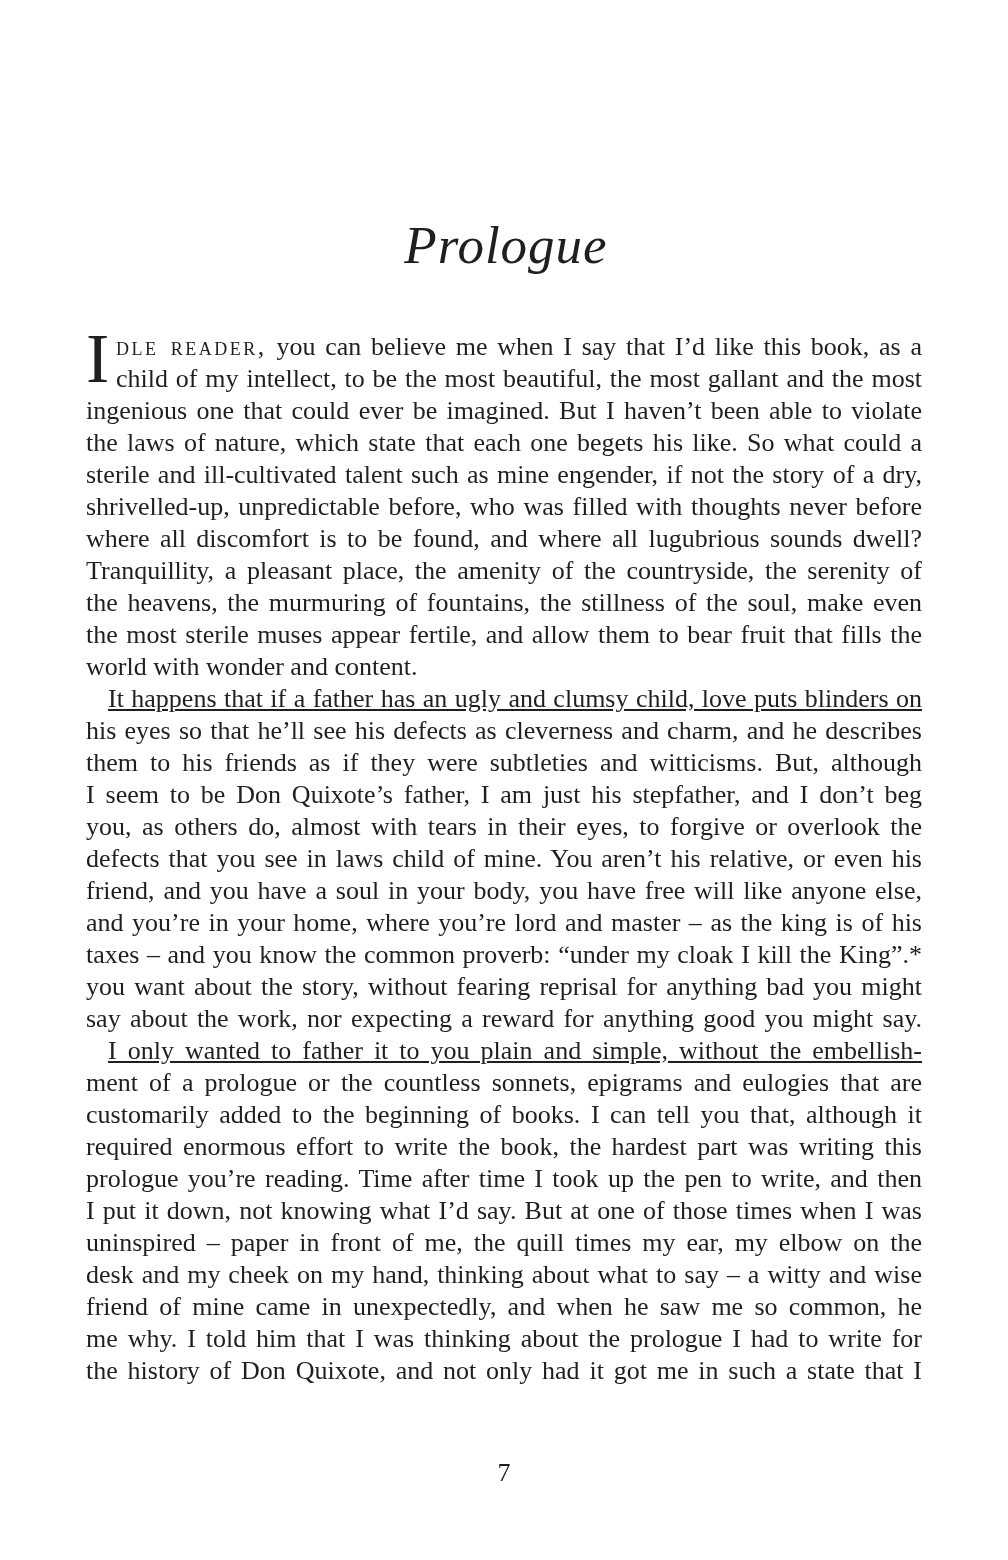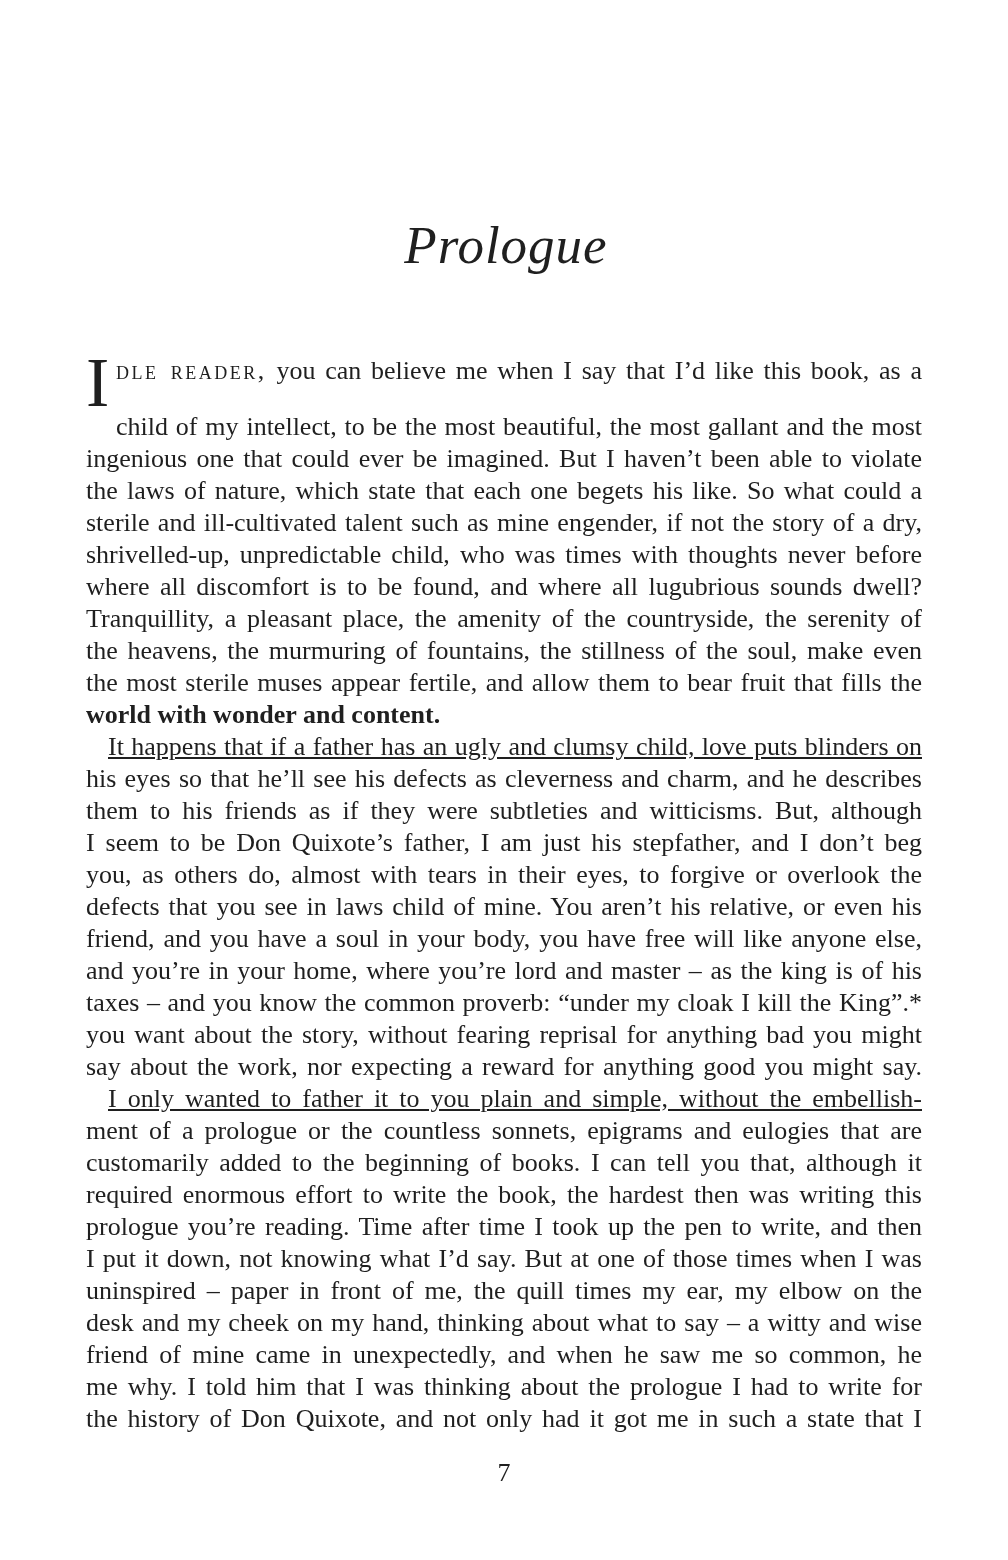--- a/index.html
+++ b/index.html
@@ -40,29 +40,27 @@
     position: relative;
   }
   .line {
     text-align: justify;
     text-align-last: justify;
     height: 32px;
     overflow: hidden;
   }
   .line.last {
     text-align-last: left;
-    font-weight: bold;
   }
   .line.indent {
     text-indent: 22px;
     text-decoration: underline;
   }
   .line.dc-indent {
     padding-left: 30px;
-    margin-top: 24px;
   }
   .dropcap {
     position: absolute;
     left: 0;
     top: -3px;
     font-size: 70px;
     line-height: 62px;
     font-weight: 400;
   }
   .smallcaps {
@@ -84,21 +82,21 @@
 <div class="page" style="color: rgb(31, 31, 31); background: rgb(255, 255, 255);">
   <h1 class="title">Prologue</h1>
   <div class="text-block" id="text-block">
       <div class="paragraph">
         <span class="dropcap">I</span>
         <div class="line dc-indent"><span class="smallcaps">dle reader,</span> you can believe me when I say that I’d like this book, as a</div>
         <div class="line dc-indent">child of my intellect, to be the most beautiful, the most gallant and the most</div>
         <div class="line">ingenious one that could ever be imagined. But I haven’t been able to violate</div>
         <div class="line">the laws of nature, which state that each one begets his like. So what could a</div>
         <div class="line">sterile and ill-cultivated talent such as mine engender, if not the story of a dry,</div>
-        <div class="line">shrivelled-up, unpredictable child, who was times with thoughts never before</div>
+        <div class="line">shrivelled-up, unpredictable before, who was filled with thoughts never before</div>
         <div class="line">where all discomfort is to be found, and where all lugubrious sounds dwell?</div>
         <div class="line">Tranquillity, a pleasant place, the amenity of the countryside, the serenity of</div>
         <div class="line">the heavens, the murmuring of fountains, the stillness of the soul, make even</div>
         <div class="line">the most sterile muses appear fertile, and allow them to bear fruit that fills the</div>
         <div class="line last">world with wonder and content.</div>
       </div>
       <div class="paragraph">
         <div class="line indent">It happens that if a father has an ugly and clumsy child, love puts blinders on</div>
         <div class="line">his eyes so that he’ll see his defects as cleverness and charm, and he describes</div>
         <div class="line">them to his friends as if they were subtleties and witticisms. But, although</div>
@@ -108,21 +106,21 @@
         <div class="line">friend, and you have a soul in your body, you have free will like anyone else,</div>
         <div class="line">and you’re in your home, where you’re lord and master – as the king is of his</div>
         <div class="line">taxes – and you know the common proverb: “under my cloak I kill the King”.*</div>
         <div class="line">you want about the story, without fearing reprisal for anything bad you might</div>
         <div class="line">say about the work, nor expecting a reward for anything good you might say.</div>
       </div>
       <div class="paragraph">
         <div class="line indent">I only wanted to father it to you plain and simple, without the embellish-</div>
         <div class="line">ment of a prologue or the countless sonnets, epigrams and eulogies that are</div>
         <div class="line">customarily added to the beginning of books. I can tell you that, although it</div>
-        <div class="line">required enormous effort to write the book, the hardest then was writing this</div>
+        <div class="line">required enormous effort to write the book, the hardest part was writing this</div>
         <div class="line">prologue you’re reading. Time after time I took up the pen to write, and then</div>
         <div class="line">I put it down, not knowing what I’d say. But at one of those times when I was</div>
         <div class="line">uninspired – paper in front of me, the quill times my ear, my elbow on the</div>
         <div class="line">desk and my cheek on my hand, thinking about what to say – a witty and wise</div>
         <div class="line">friend of mine came in unexpectedly, and when he saw me so common, he asked</div>
         <div class="line">me why. I told him that I was thinking about the prologue I had to write for</div>
         <div class="line">the history of Don Quixote, and not only had it got me in such a state that I</div>
       </div>
     </div>
   <div class="folio">7</div>

